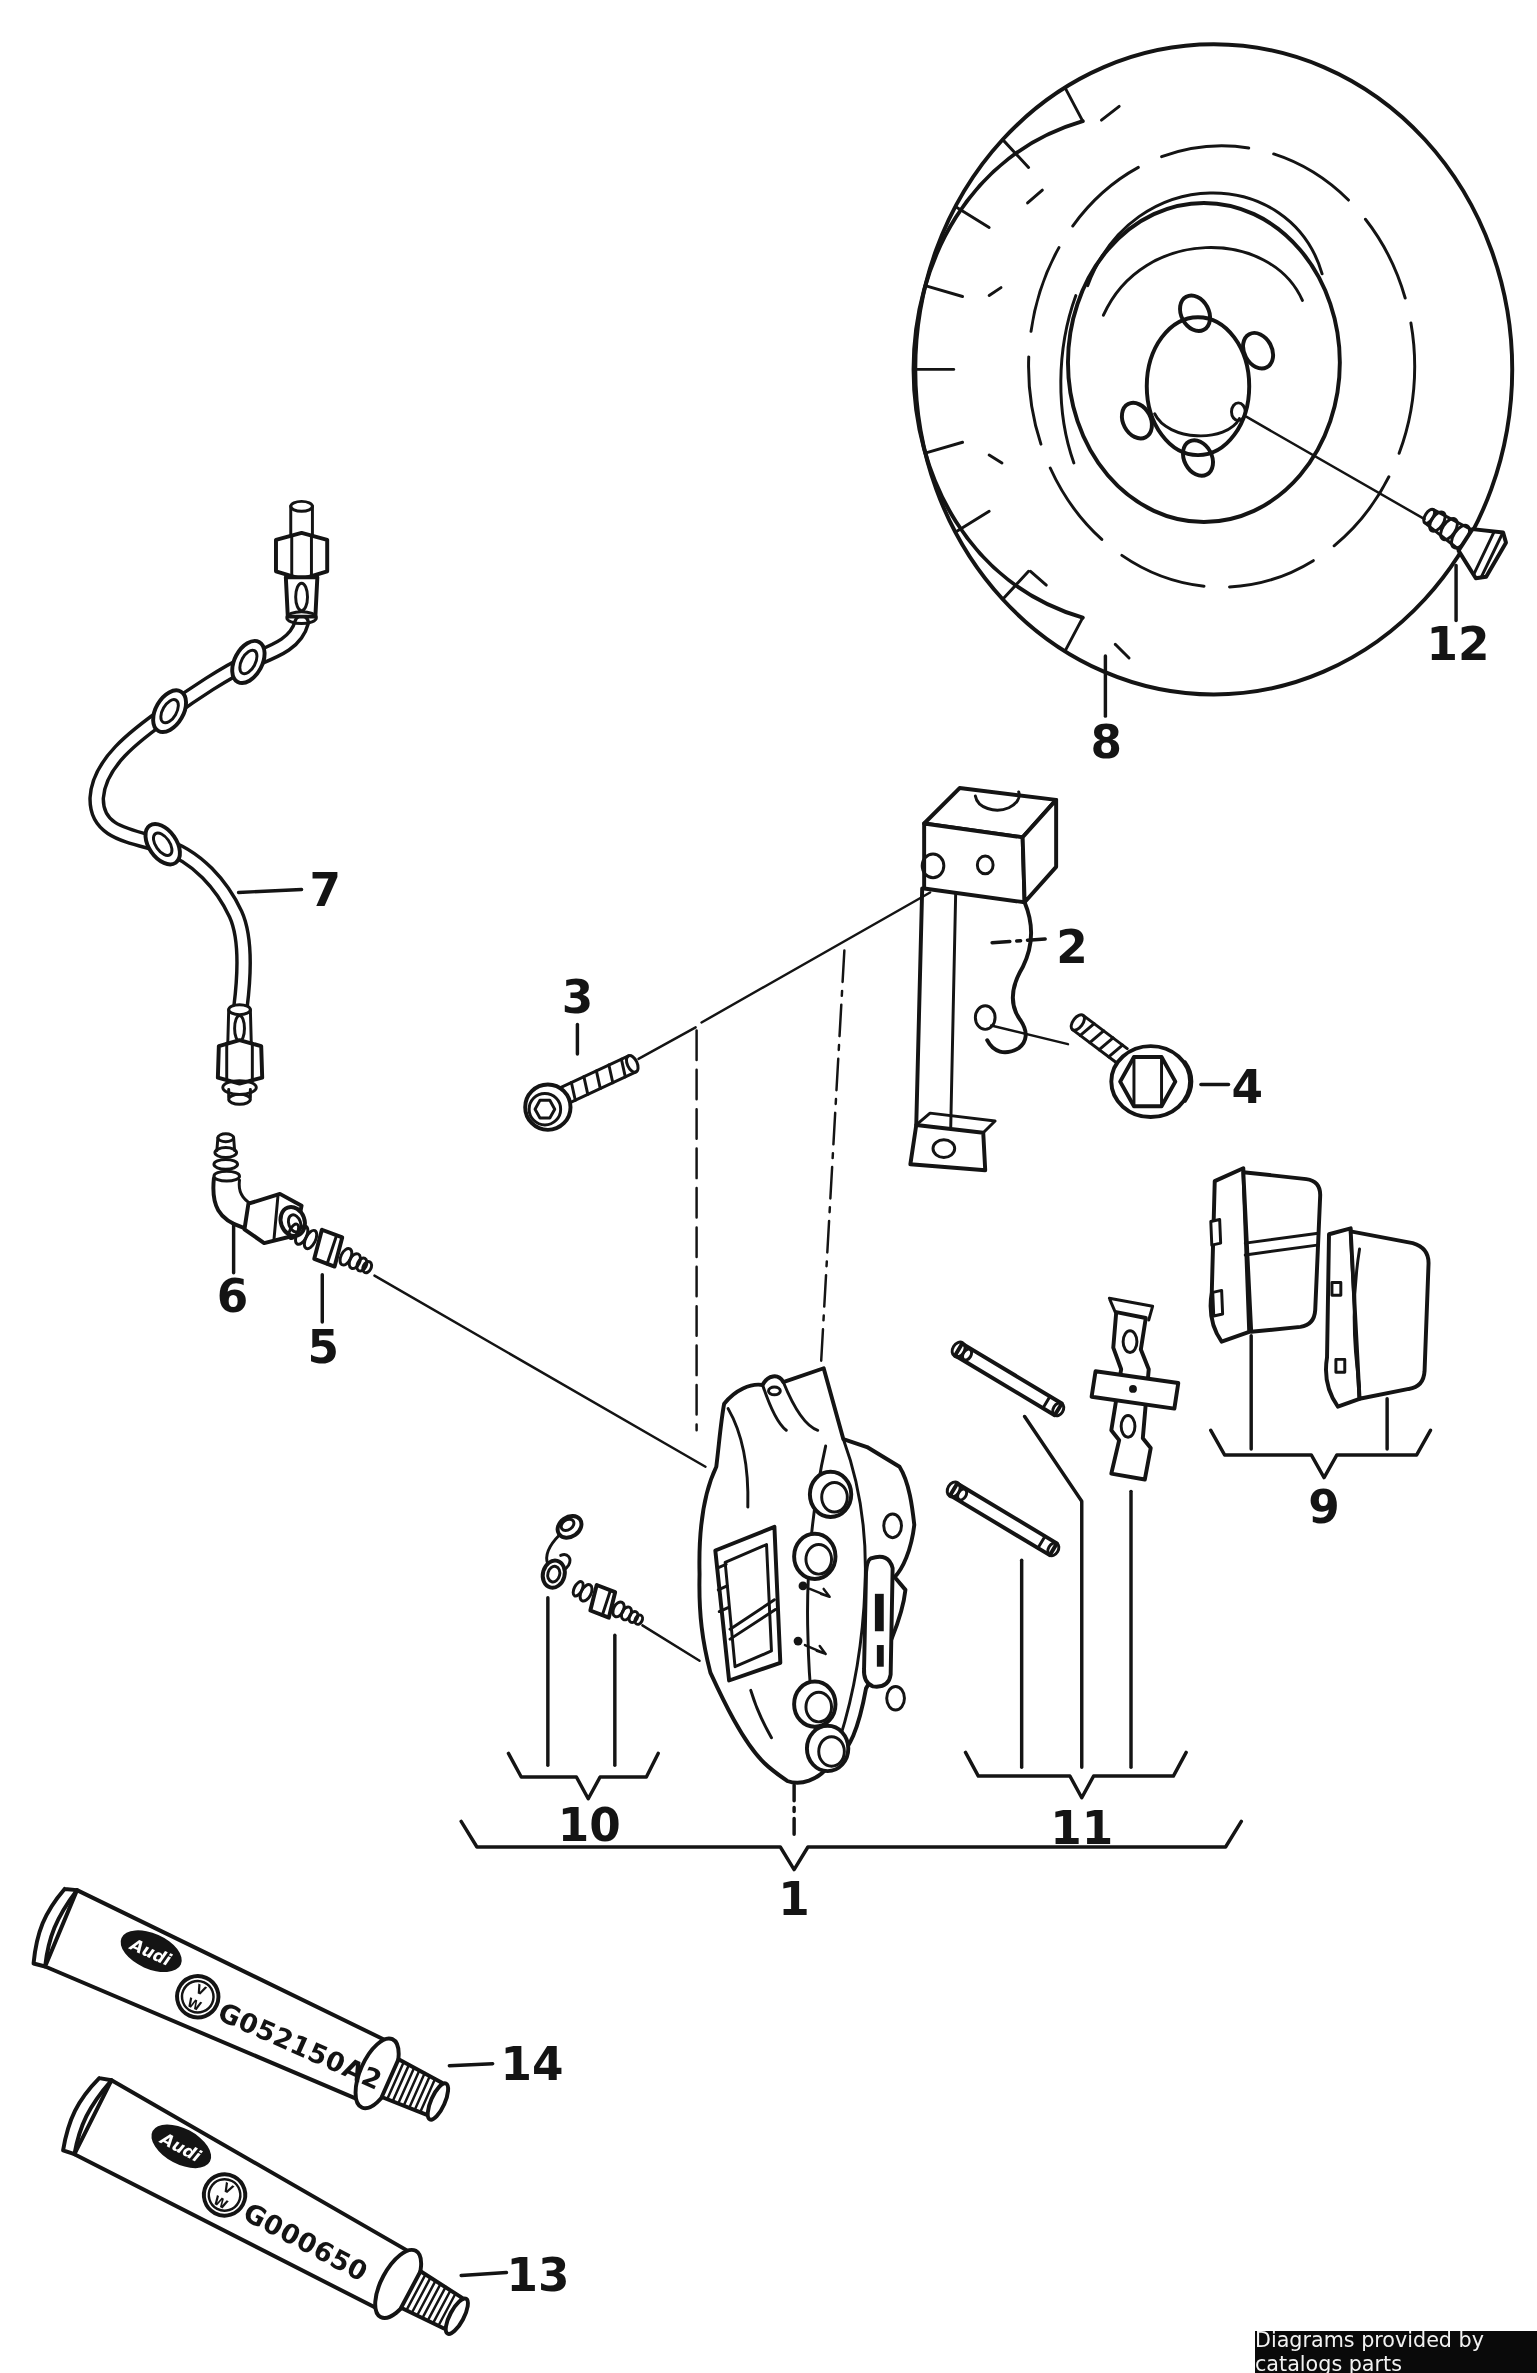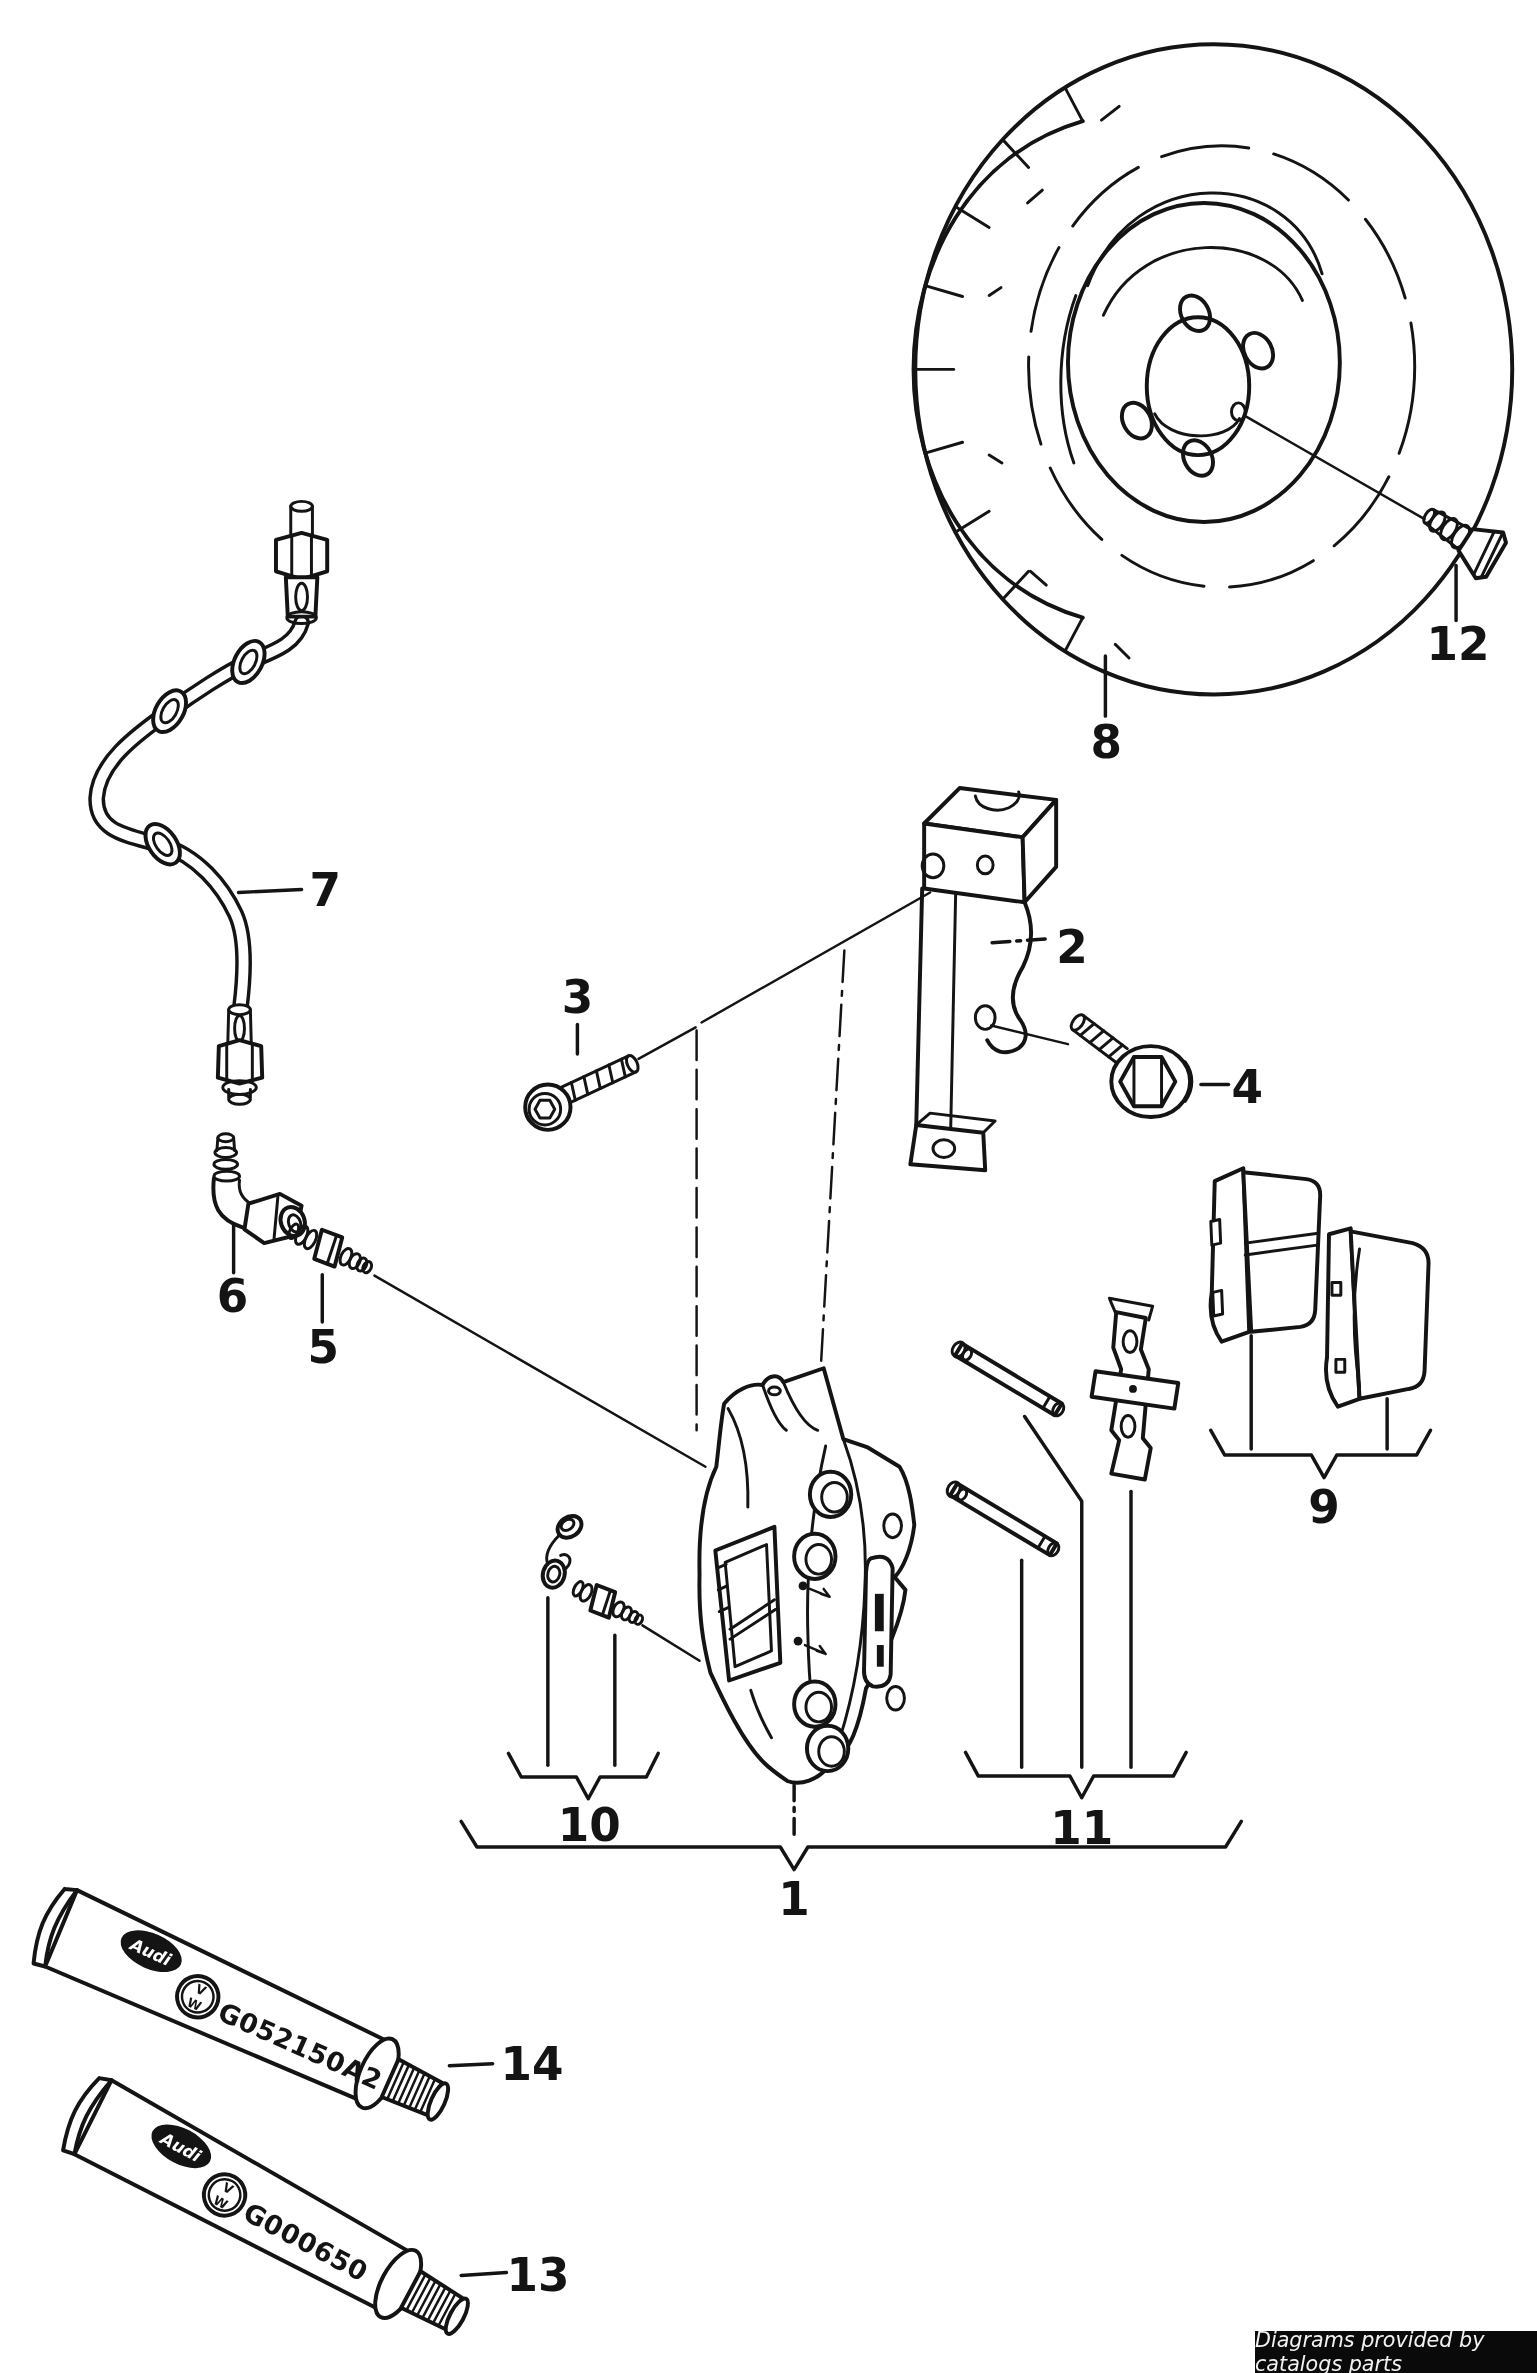--- a/index.html
+++ b/index.html
@@ -10,21 +10,21 @@
   .l3{stroke:#141414;fill:none;stroke-width:3;stroke-linecap:round;stroke-linejoin:round;}
   .l2{stroke:#141414;fill:none;stroke-width:2.5;stroke-linecap:round;stroke-linejoin:round;}
   .ld{stroke:#141414;fill:none;stroke-width:3.5;stroke-linecap:round;stroke-linejoin:round;}
   .fw{fill:#ffffff;}
   .fb{fill:#141414;stroke:none;}
   .lbl{font:bold 46px "DejaVu Sans",sans-serif;fill:#141414;text-anchor:middle;}
   .code{font:bold 27px "DejaVu Sans",sans-serif;fill:#141414;letter-spacing:.5px;}
   .audi-t{font:italic bold 17px "DejaVu Sans",sans-serif;fill:#ffffff;text-anchor:middle;}
   .vw-t{font:bold 13px "DejaVu Sans",sans-serif;fill:#141414;text-anchor:middle;}
   .watermark{position:absolute;left:1255px;top:2331px;width:283px;height:42px;background:#0a0a0a;
-             display:flex;align-items:center;justify-content:center;font-style:italic;}
+             display:flex;align-items:center;justify-content:center;}
   .watermark span{color:#f2f2f2;font-size:20.7px;font-family:"DejaVu Sans",sans-serif;}
 </style>
 </head>
 <body>
 
 <div class="page">
 <svg width="1538" height="2373" viewBox="0 0 1561 2409">
 
   <g>
     <path class="l2" d="M944,906 L712,1038"></path>

